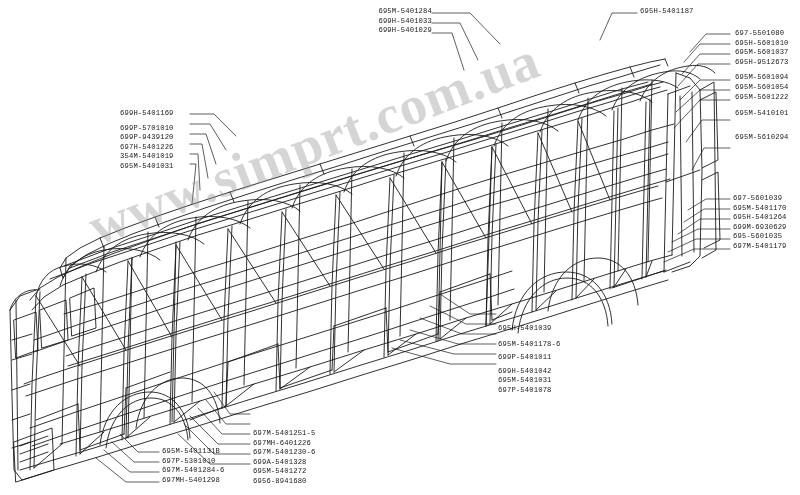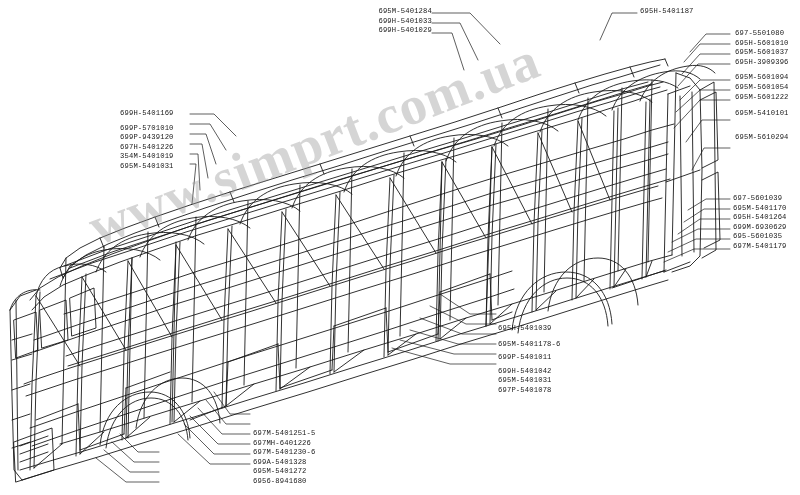--- a/index.html
+++ b/index.html
@@ -269,21 +269,21 @@
   </div>
 
   <div class="label-group lg-left" style="left:640px; top:7px;text-align:right;">
     <div>695H-5401187</div>
   </div>
 
   <div class="label-group lg-left" style="left:715px; top:29px;margin-left:20px;">
     <div>697-5501080</div>
     <div>695H-5601010</div>
     <div>695M-5601037</div>
-    <div>695H-3909396</div>
+    <div>695H-9512673</div>
     <div style="height:6px"></div>
     <div>695M-5601094</div>
     <div>695M-5601054</div>
     <div>695M-5601222</div>
     <div style="height:7px"></div>
     <div>695M-5410101</div>
     <div style="height:14px"></div>
     <div>695M-5610294</div>
   </div>
 
@@ -320,18 +320,24 @@
 
   <div class="label-group lg-left" style="left:253px; top:429px;">
     <div>697M-5401251-5</div>
     <div>697MH-6401226</div>
     <div>697M-5401230-6</div>
     <div>699A-5401328</div>
     <div>695M-5401272</div>
     <div>6956-8941680</div>
   </div>
 
+  <div class="label-group lg-left" style="left:162px; top:447px;">
+    <div>695M-5401131B</div>
+    <div>697P-5301010</div>
+    <div>697M-5401284-6</div>
+    <div>697MH-5401298</div>
+  </div>
 
   <div class="watermark">
     <div class="wm-text wm-main">www.simprt.com.ua</div>
   </div>
 
 </div>
 
 </body></html>

